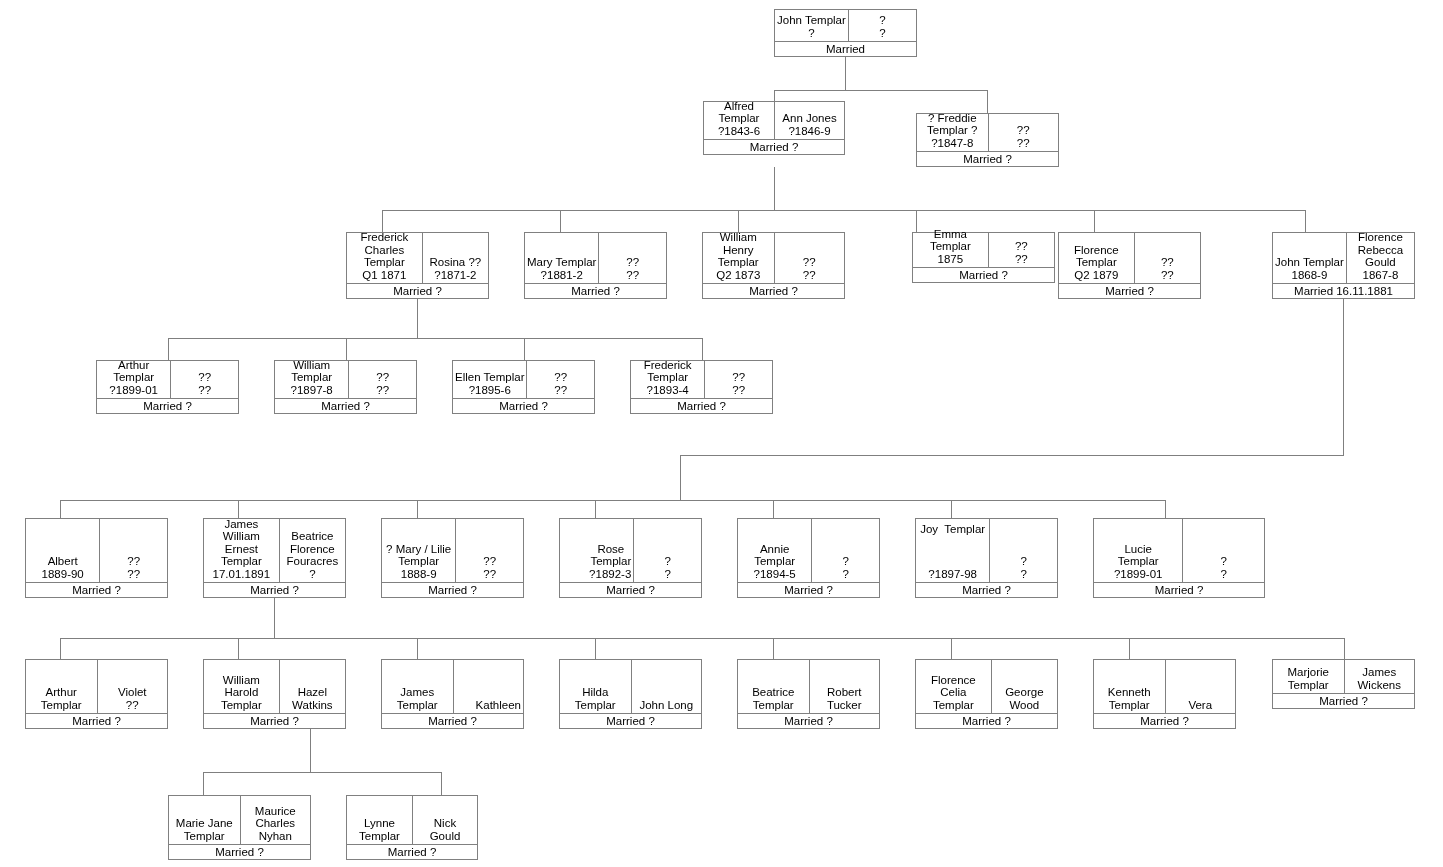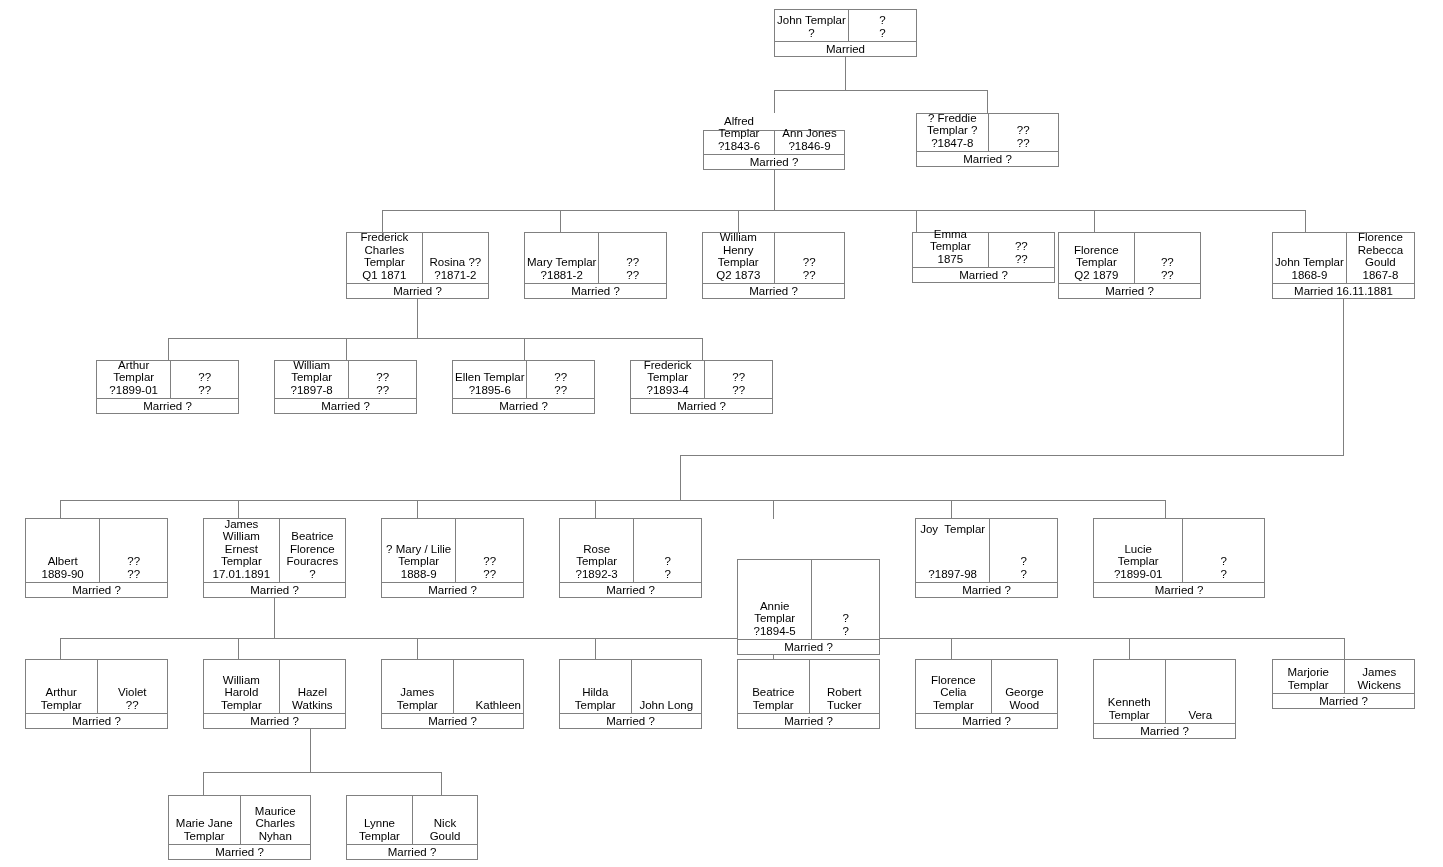--- a/index.html
+++ b/index.html
@@ -114,21 +114,21 @@
     <div class="ln h" style="left: 203px; top: 772px; width: 238px; background: rgb(127, 127, 127);"></div>
     <div class="ln v" style="left: 203px; top: 772px; height: 24px; background: rgb(127, 127, 127);"></div>
     <div class="ln v" style="left: 441px; top: 772px; height: 24px; background: rgb(127, 127, 127);"></div>
     <div class="unit" id="u-john-templar-root" style="left: 774px; top: 9px; width: 143px; height: 48px; border-color: rgb(128, 128, 128);">
       <div class="unit-people">
         <div class="person" style="flex: 0 0 48%;"><span class="nm">John Templar</span><span class="nm">?</span></div>
         <div class="person" style="flex: 1 1 52%;"><span class="nm">?</span><span class="nm">?</span></div>
       </div>
       <div class="unit-married">Married</div>
     </div>
-    <div class="unit" id="u-alfred-ann" style="left: 703px; top: 130px; width: 142px; height: 40px; border-color: rgb(128, 128, 128); justify-content: space-between;">
+    <div class="unit" id="u-alfred-ann" style="left: 703px; top: 101px; width: 142px; height: 54px; border-color: rgb(128, 128, 128); justify-content: space-between;">
       <div class="unit-people">
         <div class="person" style="flex: 0 0 50%;"><span class="nm">Alfred
 Templar</span><span class="nm">?1843-6</span></div>
         <div class="person" style="flex: 1 1 50%;"><span class="nm">Ann Jones</span><span class="nm">?1846-9</span></div>
       </div>
       <div class="unit-married">Married ?</div>
     </div>
     <div class="unit" id="u-freddie" style="left: 916px; top: 113px; width: 143px; height: 54px; border-color: rgb(128, 128, 128);">
       <div class="unit-people">
         <div class="person" style="flex: 0 0 50%;"><span class="nm">? Freddie
@@ -240,27 +240,27 @@
     <div class="unit" id="u-mary-lilie" style="left: 381px; top: 518px; width: 143px; height: 80px; border-color: rgb(128, 128, 128);">
       <div class="unit-people">
         <div class="person" style="flex: 0 0 52%;"><span class="nm">? Mary / Lilie
 Templar</span><span class="nm">1888-9</span></div>
         <div class="person" style="flex: 1 1 48%;"><span class="nm">??</span><span class="nm">??</span></div>
       </div>
       <div class="unit-married">Married ?</div>
     </div>
     <div class="unit" id="u-rose-templar" style="left: 559px; top: 518px; width: 143px; height: 80px; border-color: rgb(128, 128, 128);">
       <div class="unit-people">
-        <div class="person" style="flex: 0 0 52%;"><span class="nm">Rose
+        <div class="person" style="flex: 0 0 52%; align-items: flex-end;"><span class="nm">Rose
 Templar</span><span class="nm">?1892-3</span></div>
         <div class="person" style="flex: 1 1 48%;"><span class="nm">?</span><span class="nm">?</span></div>
       </div>
       <div class="unit-married">Married ?</div>
     </div>
-    <div class="unit" id="u-annie-templar" style="left: 737px; top: 518px; width: 143px; height: 96px; border-color: rgb(128, 128, 128); margin-top: 41px;">
+    <div class="unit" id="u-annie-templar" style="left: 737px; top: 518px; width: 143px; height: 80px; border-color: rgb(128, 128, 128);">
       <div class="unit-people">
         <div class="person" style="flex: 0 0 52%;"><span class="nm">Annie
 Templar</span><span class="nm">?1894-5</span></div>
         <div class="person" style="flex: 1 1 48%;"><span class="nm">?</span><span class="nm">?</span></div>
       </div>
       <div class="unit-married">Married ?</div>
     </div>
     <div class="unit" id="u-joy-templar" style="left: 915px; top: 518px; width: 143px; height: 80px; border-color: rgb(128, 128, 128);">
       <div class="unit-people">
         <div class="person" style="flex: 0 0 52%; gap: 32px;"><span class="nm">Joy  Templar</span><span class="nm">?1897-98</span></div>
@@ -322,21 +322,21 @@
     <div class="unit" id="u-florence-george" style="left: 915px; top: 659px; width: 143px; height: 70px; border-color: rgb(128, 128, 128);">
       <div class="unit-people">
         <div class="person" style="flex: 0 0 53%;"><span class="nm">Florence
 Celia
 Templar</span></div>
         <div class="person" style="flex: 1 1 47%;"><span class="nm">George
 Wood</span></div>
       </div>
       <div class="unit-married">Married ?</div>
     </div>
-    <div class="unit" id="u-kenneth-vera" style="left: 1093px; top: 659px; width: 143px; height: 80px; border-color: rgb(128, 128, 128);">
+    <div class="unit" id="u-kenneth-vera" style="left: 1093px; top: 659px; width: 143px; height: 70px; border-color: rgb(128, 128, 128);">
       <div class="unit-people">
         <div class="person" style="flex: 0 0 50%;"><span class="nm">Kenneth
 Templar</span></div>
         <div class="person" style="flex: 1 1 50%;"><span class="nm">Vera</span></div>
       </div>
       <div class="unit-married">Married ?</div>
     </div>
     <div class="unit" id="u-marjorie-james" style="left: 1272px; top: 659px; width: 143px; height: 50px; border-color: rgb(128, 128, 128);">
       <div class="unit-people">
         <div class="person" style="flex: 0 0 50%;"><span class="nm">Marjorie

